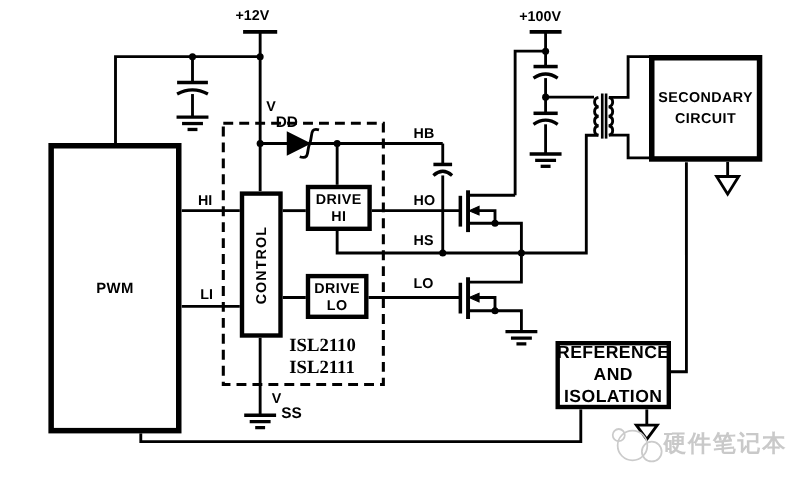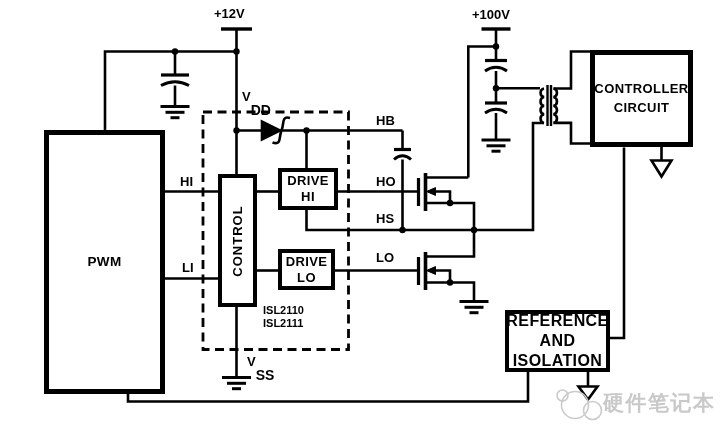--- a/index.html
+++ b/index.html
@@ -20,21 +20,21 @@
   #pwm-block{left:44px;top:130px;width:121px;height:264px;font-size:13.5px;line-height:1.45;}
   #control-block{left:218px;top:174px;width:39px;height:133px;}
   #control-block .vtext{
     position:absolute;left:50%;top:50%;transform:translate(-50%,-50%) rotate(-90deg);
     font-size:13px;font-weight:bold;letter-spacing:1px;white-space:nowrap;
   }
   #drivehi-block{left:278px;top:168px;width:60px;height:42px;font-size:13px;line-height:1.2;}
   #drivelo-block{left:278px;top:249px;width:57px;height:41px;font-size:13px;line-height:1.2;}
   #secondary-block{left:590px;top:50px;width:103px;height:97px;font-size:13px;line-height:1.4;}
   #reference-block{left:505px;top:310px;width:105px;height:62px;font-size:16px;line-height:1.25;}
-  #isl-label{left:263px;top:304px;width:74px;font-size:11px;line-height:1.2;}
+  #isl-label{left:263px;top:304px;width:74px;font-size:17px;line-height:1.2;font-family:Liberation Serif, serif;}
   #watermark-text{
     position:absolute;left:603px;top:389px;font-size:21px;color:#c9c9c9;
     letter-spacing:1.5px;font-weight:bold;white-space:nowrap;font-family:Liberation Serif, serif;
   }
 </style>
 </head>
 <body>
 
 <div id="stage">
 
@@ -197,21 +197,21 @@
     <span>DRIVE</span>
     <span>HI</span>
   </div>
 
   <div class="blk" id="drivelo-block">
     <span>DRIVE</span>
     <span>LO</span>
   </div>
 
   <div class="blk thick" id="secondary-block">
-    <span>CONTROLLER</span>
+    <span>SECONDARY</span>
     <span>CIRCUIT</span>
   </div>
 
   <div class="blk" id="reference-block">
     <span>REFERENCE</span>
     <span>AND</span>
     <span>ISOLATION</span>
   </div>
 
   <span class="lbl center" style="left:214px;top:6px;width:45px;">+12V</span>

